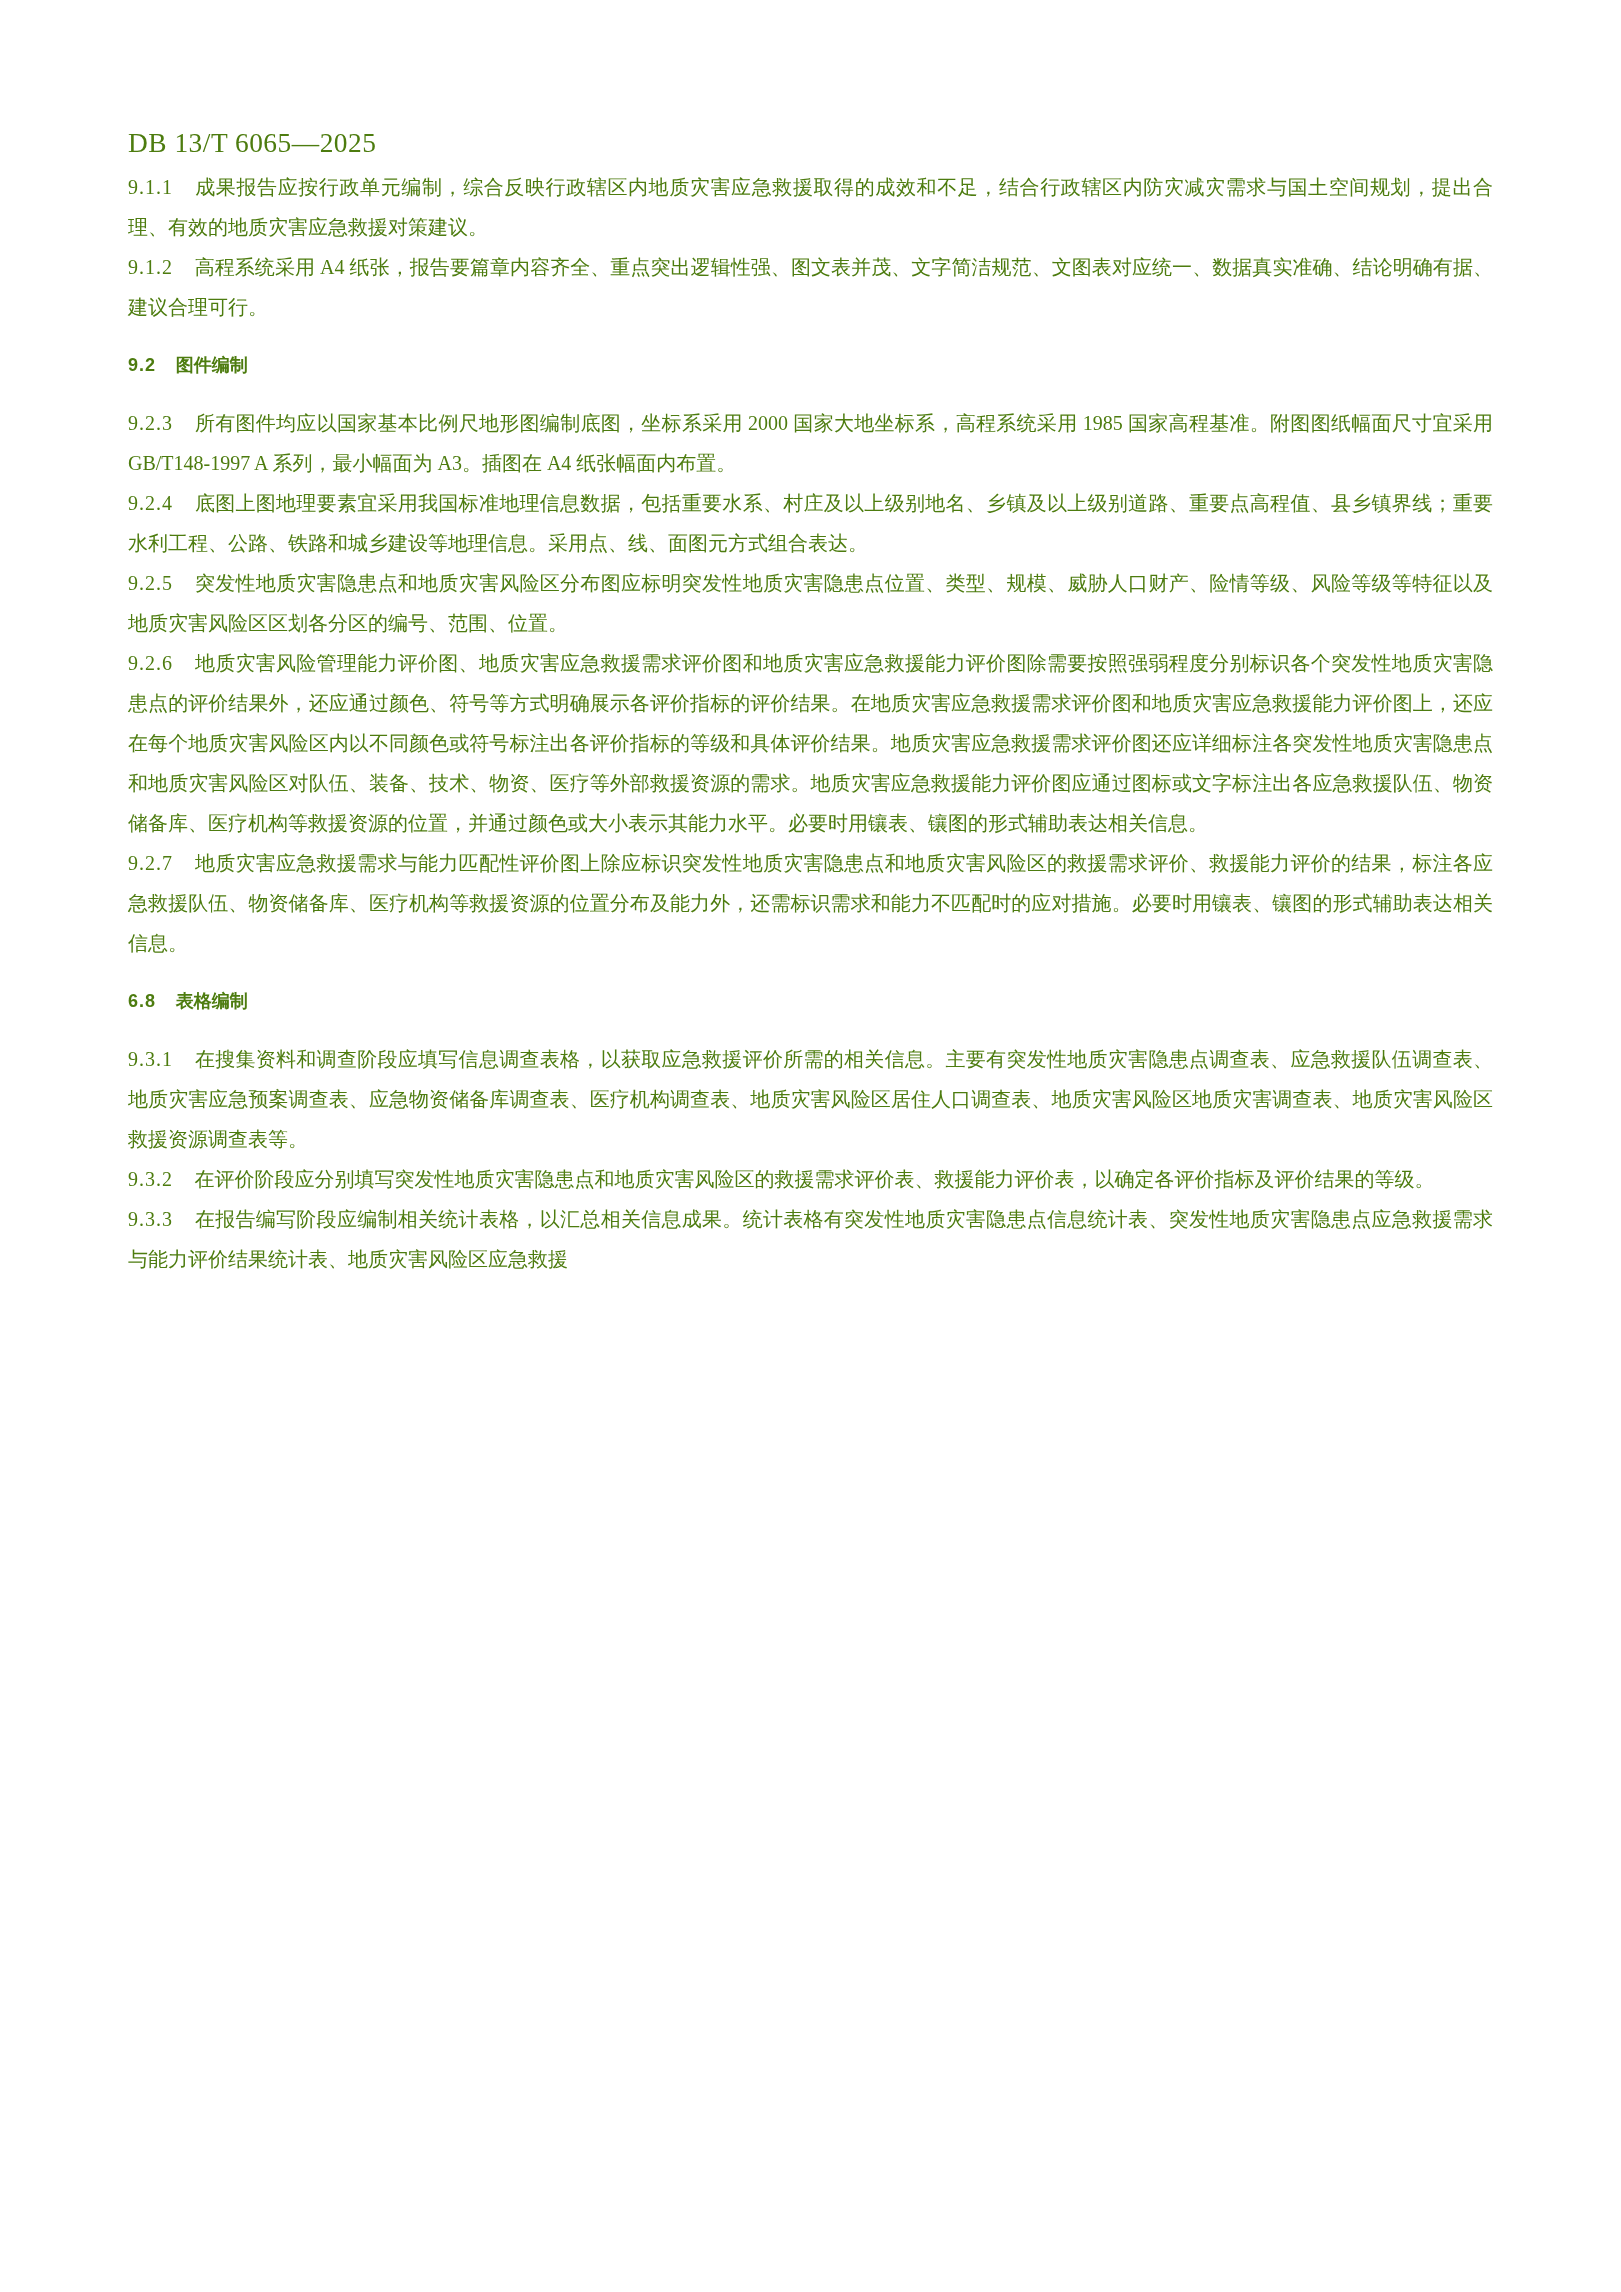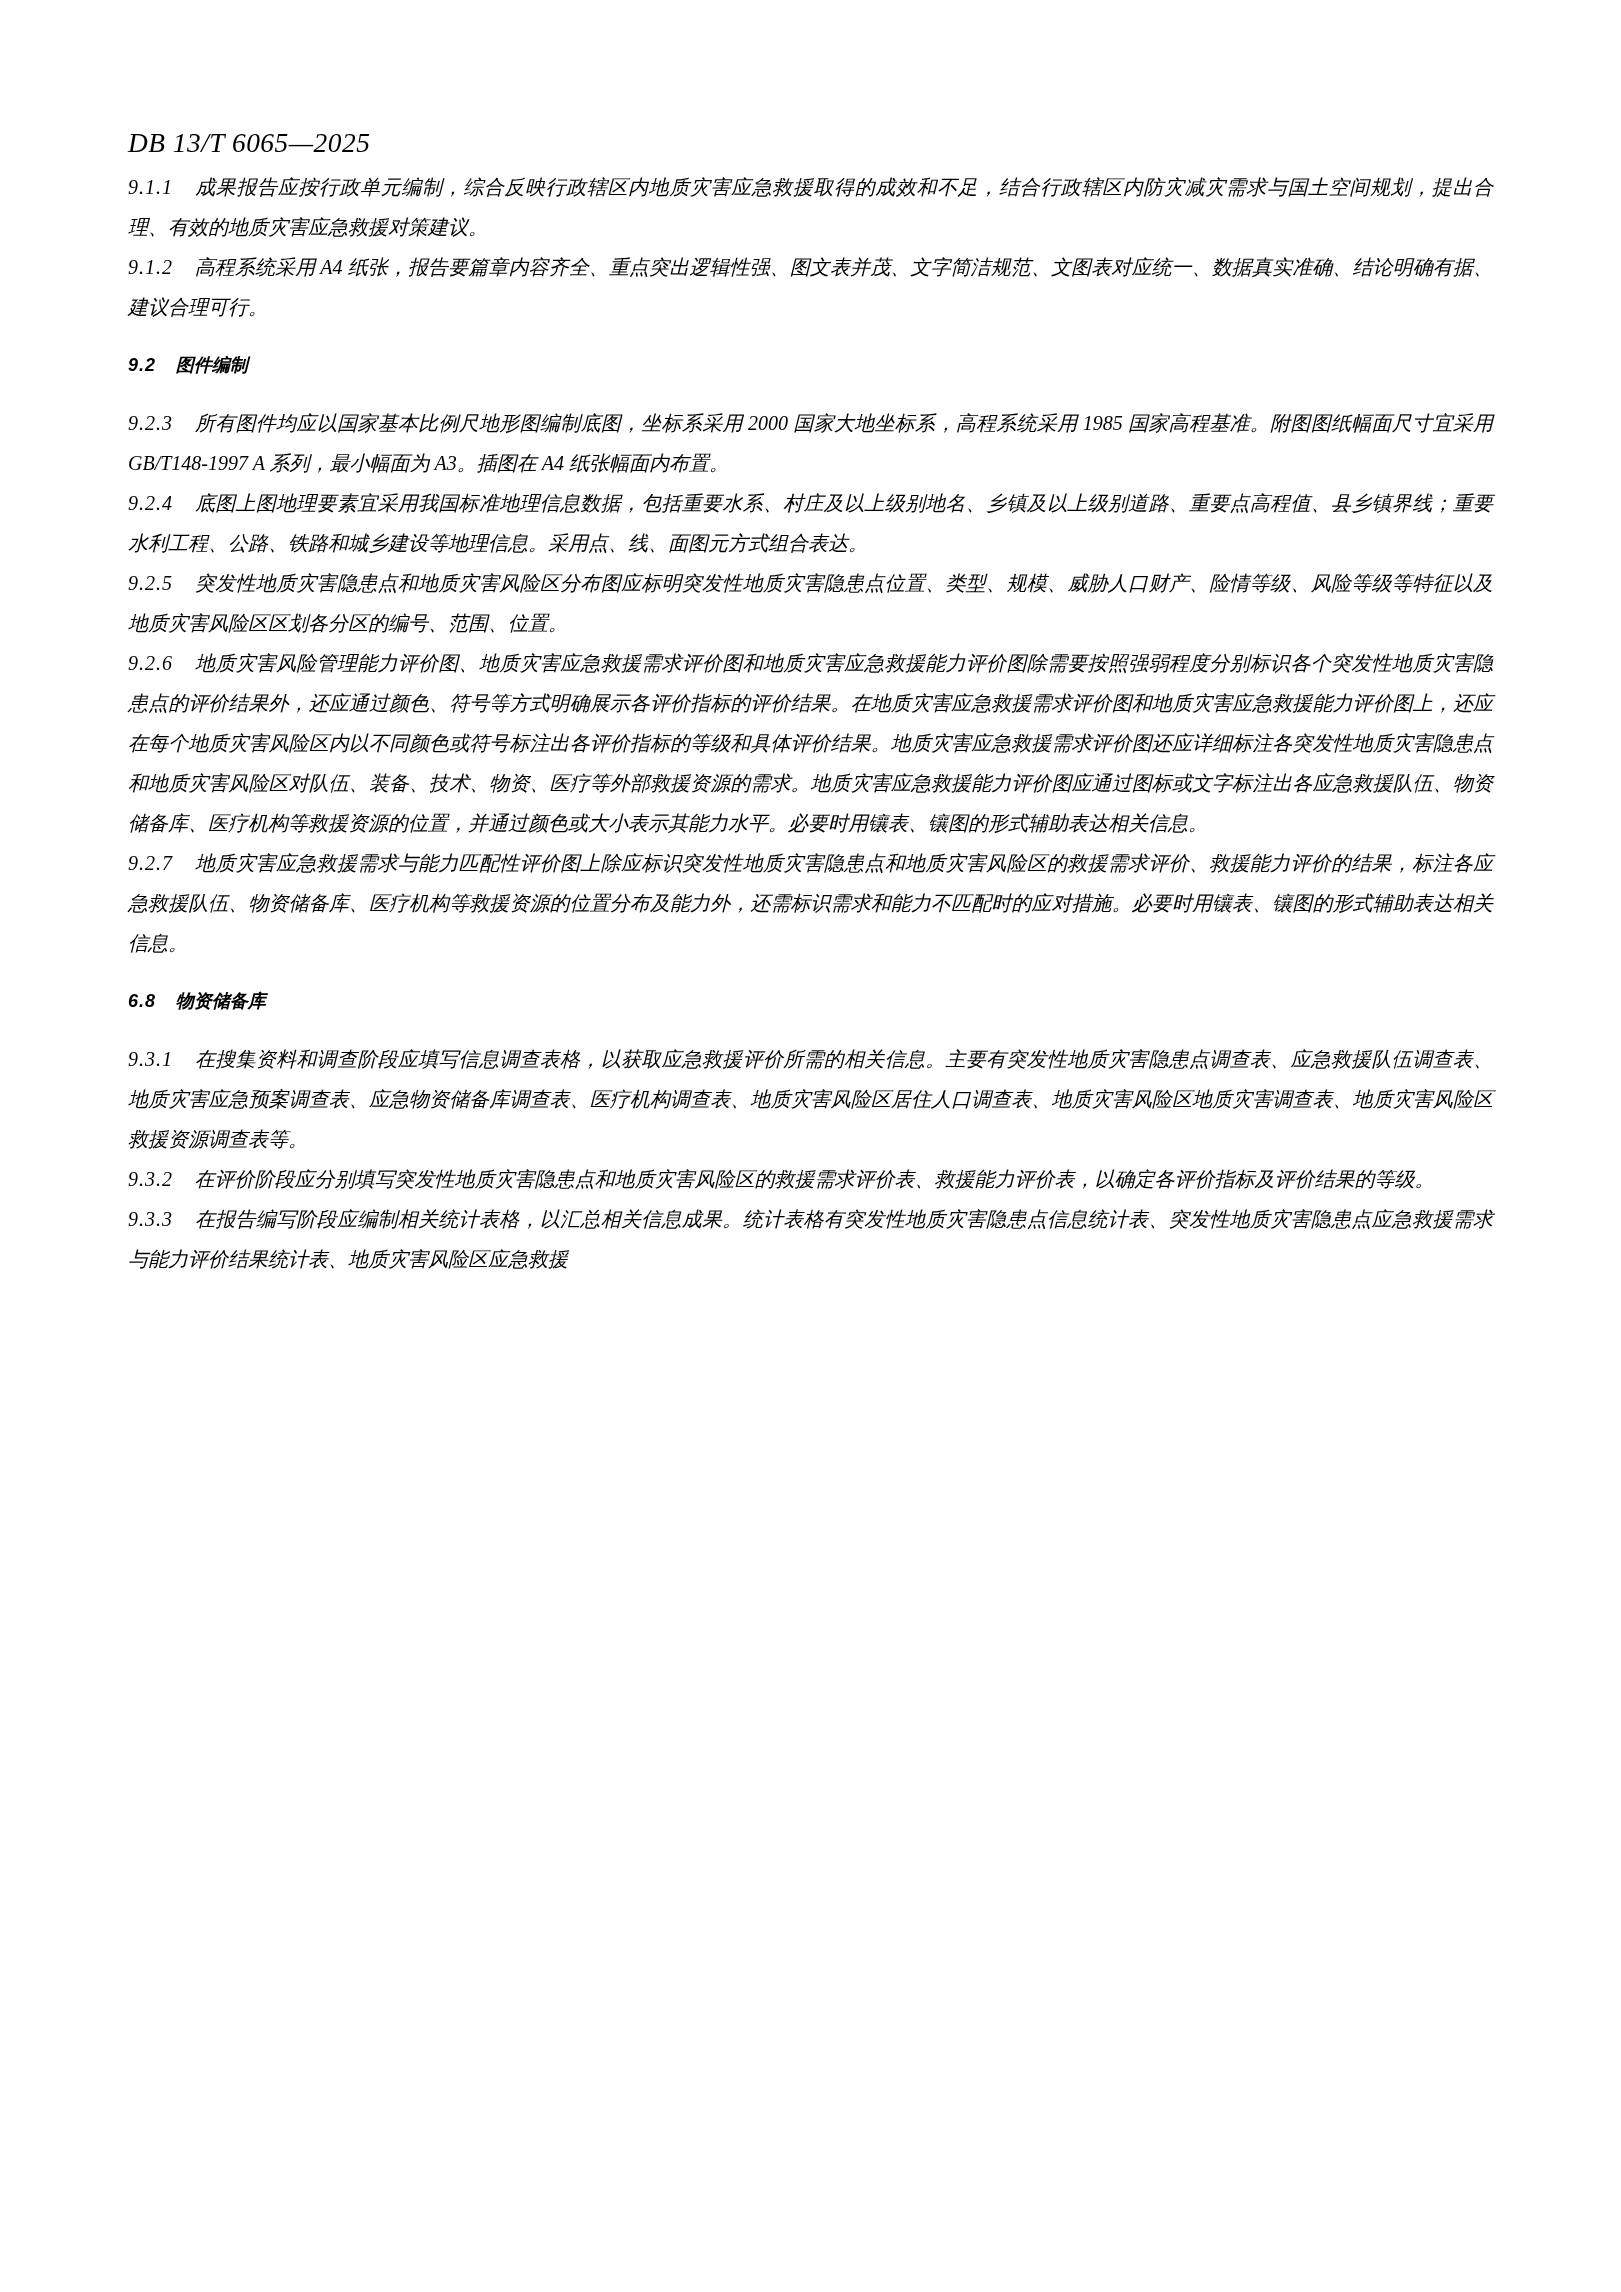--- a/index.html
+++ b/index.html
@@ -2,24 +2,23 @@
 <html><head>
 <meta charset="utf-8">
 <style>
   * { margin: 0; padding: 0; box-sizing: border-box; }
   html, body { background: #ffffff; }
   .page {
     position: relative;
     width: 1621px;
     height: 1758px;
     background: #ffffff;
-    color: #000000;
+    color: #4d7c0f;
     font-family: "Liberation Serif", "DejaVu Serif", serif;
     overflow: hidden;
-    font-style: italic;
   }
   .doc-header {
     position: absolute;
     left: 128px;
     top: 128px;
     font-size: 27.4px;
     letter-spacing: 0.5px;
     white-space: nowrap;
   }
   .content {
@@ -94,21 +93,21 @@
 
     <p class="para">
       <span class="num">9.2.6</span><span>地质灾害风险管理能力评价图、地质灾害应急救援需求评价图和地质灾害应急救援能力评价图除需要按照强弱程度分别标识各个突发性地质灾害隐患点的评价结果外，还应通过颜色、符号等方式明确展示各评价指标的评价结果。在地质灾害应急救援需求评价图和地质灾害应急救援能力评价图上，还应在每个地质灾害风险区内以不同颜色或符号标注出各评价指标的等级和具体评价结果。地质灾害应急救援需求评价图还应详细标注各突发性地质灾害隐患点和地质灾害风险区对队伍、装备、技术、物资、医疗等外部救援资源的需求。地质灾害应急救援能力评价图应通过图标或文字标注出各应急救援队伍、物资储备库、医疗机构等救援资源的位置，并通过颜色或大小表示其能力水平。必要时用镶表、镶图的形式辅助表达相关信息。</span>
     </p>
 
     <p class="para">
       <span class="num">9.2.7</span><span>地质灾害应急救援需求与能力匹配性评价图上除应标识突发性地质灾害隐患点和地质灾害风险区的救援需求评价、救援能力评价的结果，标注各应急救援队伍、物资储备库、医疗机构等救援资源的位置分布及能力外，还需标识需求和能力不匹配时的应对措施。必要时用镶表、镶图的形式辅助表达相关信息。</span>
     </p>
 
     <h3 class="heading">
-      <span class="num">6.8</span><span>物资储备库</span>
+      <span class="num">6.8</span><span>表格编制</span>
     </h3>
 
     <p class="para">
       <span class="num">9.3.1</span><span>在搜集资料和调查阶段应填写信息调查表格，以获取应急救援评价所需的相关信息。主要有突发性地质灾害隐患点调查表、应急救援队伍调查表、地质灾害应急预案调查表、应急物资储备库调查表、医疗机构调查表、地质灾害风险区居住人口调查表、地质灾害风险区地质灾害调查表、地质灾害风险区救援资源调查表等。</span>
     </p>
 
     <p class="para">
       <span class="num">9.3.2</span><span>在评价阶段应分别填写突发性地质灾害隐患点和地质灾害风险区的救援需求评价表、救援能力评价表，以确定各评价指标及评价结果的等级。</span>
     </p>
 

